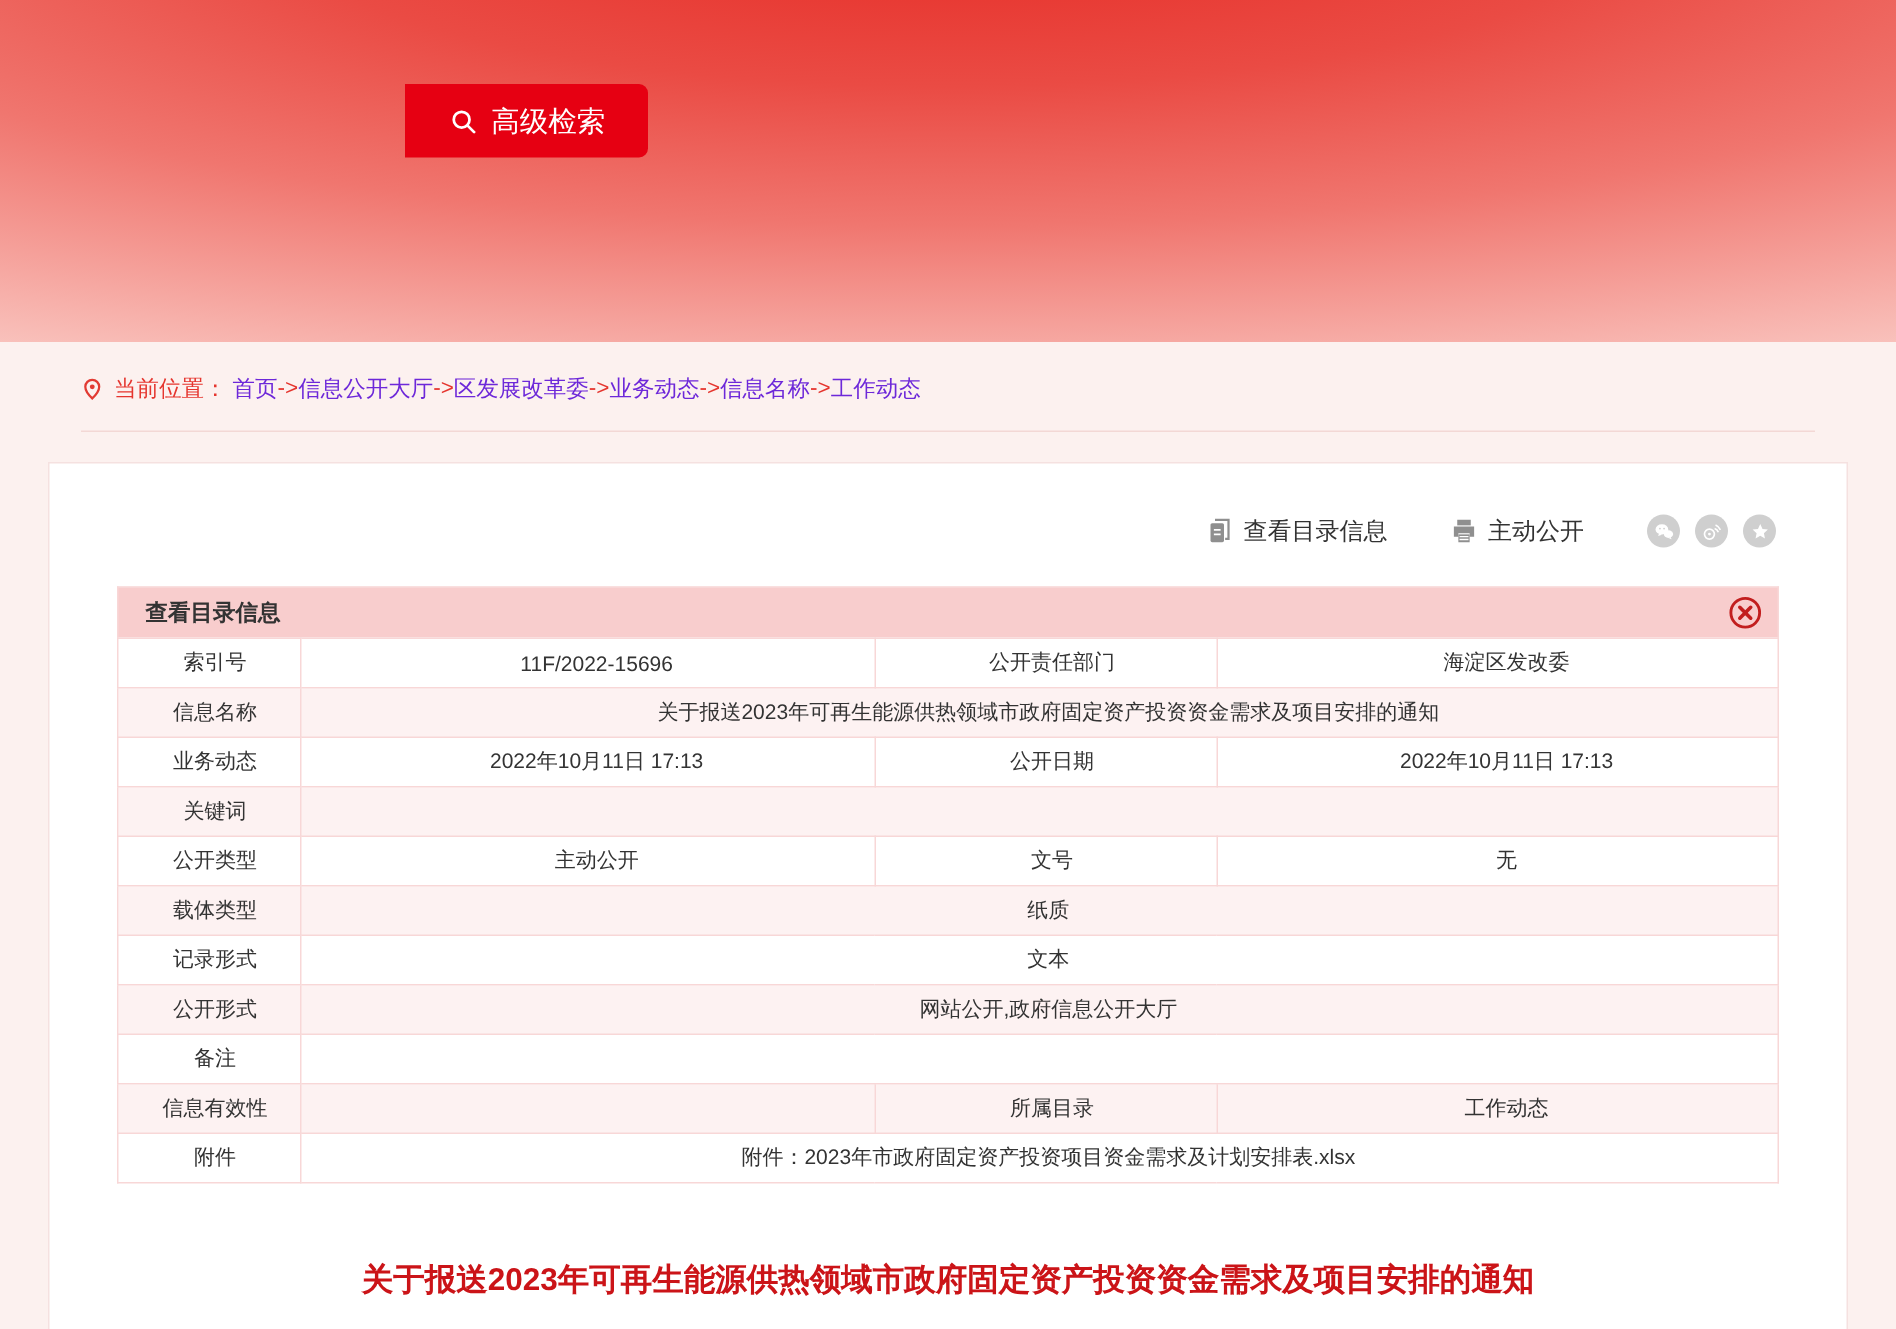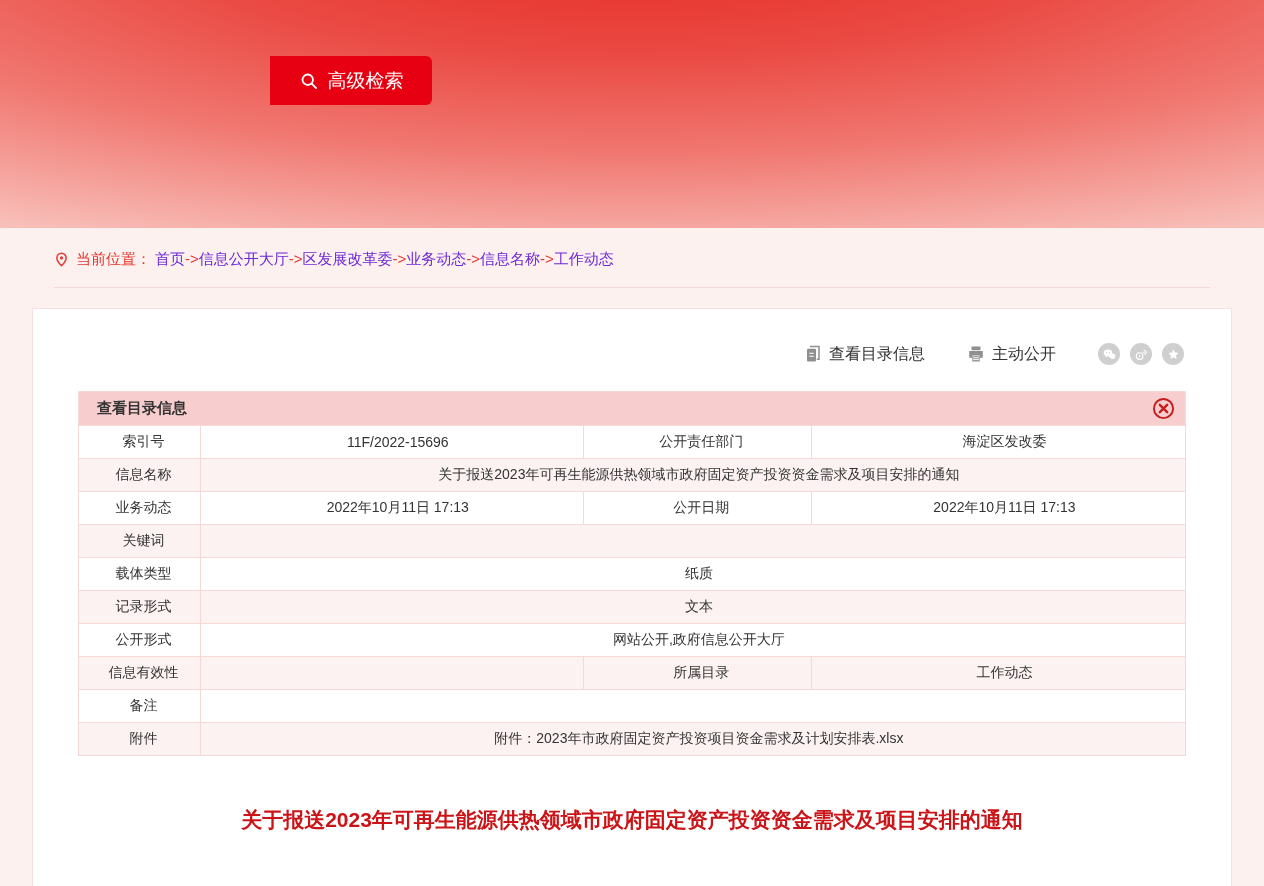--- a/index.html
+++ b/index.html
@@ -277,42 +277,48 @@
         <th>业务动态</th>
         <td>2022年10月11日 17:13</td>
         <th>公开日期</th>
         <td>2022年10月11日 17:13</td>
       </tr>
       <tr>
         <th>关键词</th>
         <td colspan="3"></td>
       </tr>
       <tr>
+        <th>公开类型</th>
+        <td>主动公开</td>
+        <th>文号</th>
+        <td>无</td>
+      </tr>
+      <tr>
         <th>载体类型</th>
         <td colspan="3">纸质</td>
       </tr>
       <tr>
         <th>记录形式</th>
         <td colspan="3">文本</td>
       </tr>
       <tr>
         <th>公开形式</th>
         <td colspan="3">网站公开,政府信息公开大厅</td>
+      </tr>
+      <tr>
+        <th>备注</th>
+        <td colspan="3"></td>
       </tr>
       <tr>
         <th>信息有效性</th>
         <td></td>
         <th>所属目录</th>
         <td>工作动态</td>
       </tr>
       <tr>
-        <th>备注</th>
-        <td colspan="3"></td>
-      </tr>
-      <tr>
         <th>附件</th>
         <td colspan="3">附件：2023年市政府固定资产投资项目资金需求及计划安排表.xlsx</td>
       </tr>
     </tbody>
   </table>
 
   <div class="article-title">关于报送2023年可再生能源供热领域市政府固定资产投资资金需求及项目安排的通知</div>
 </div>
 
 </body></html>

